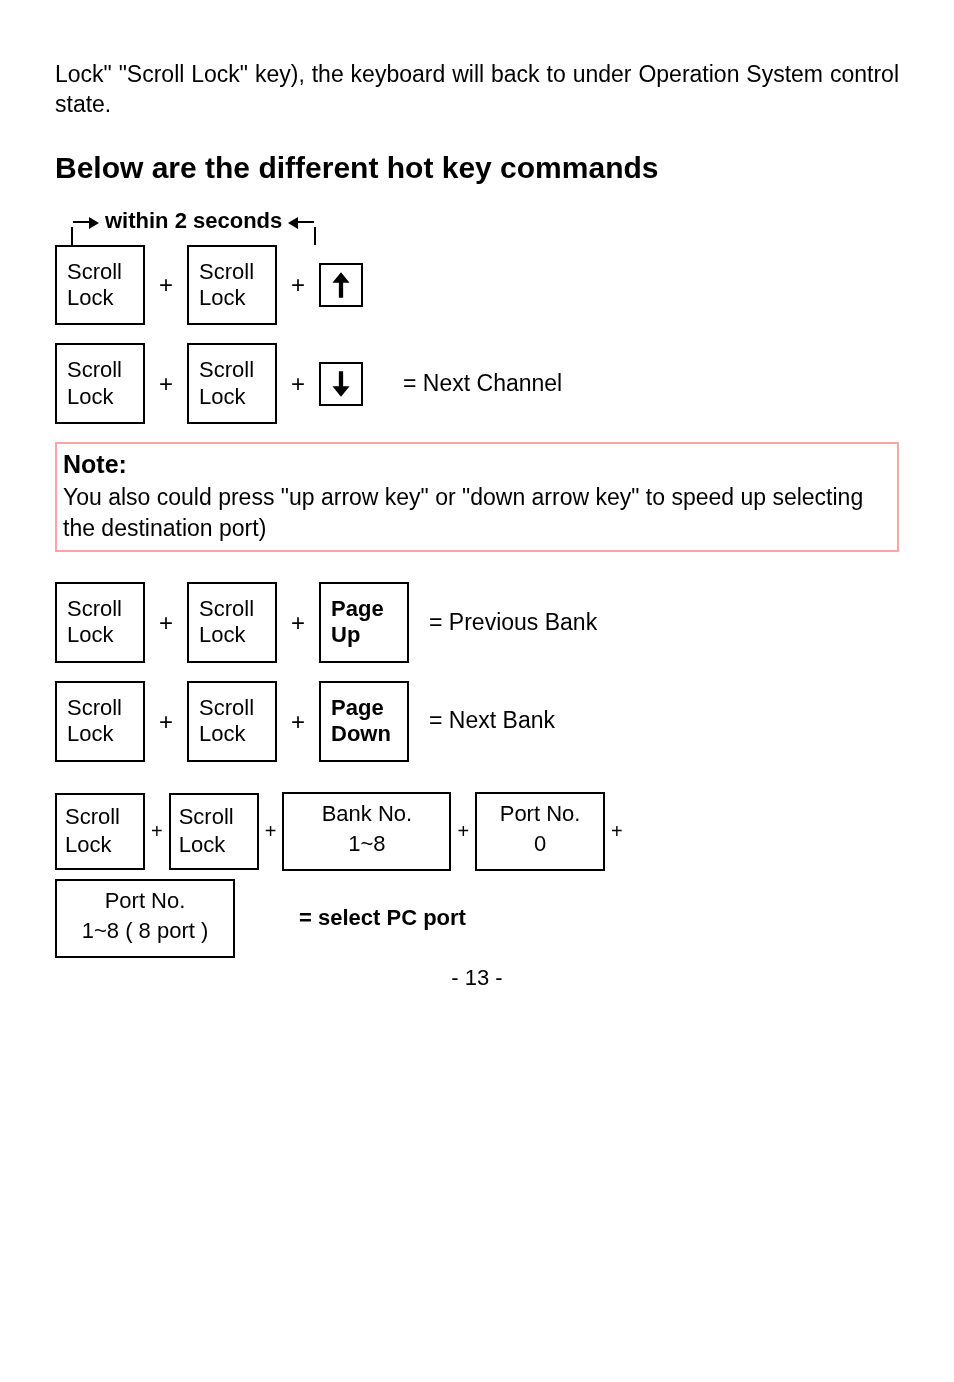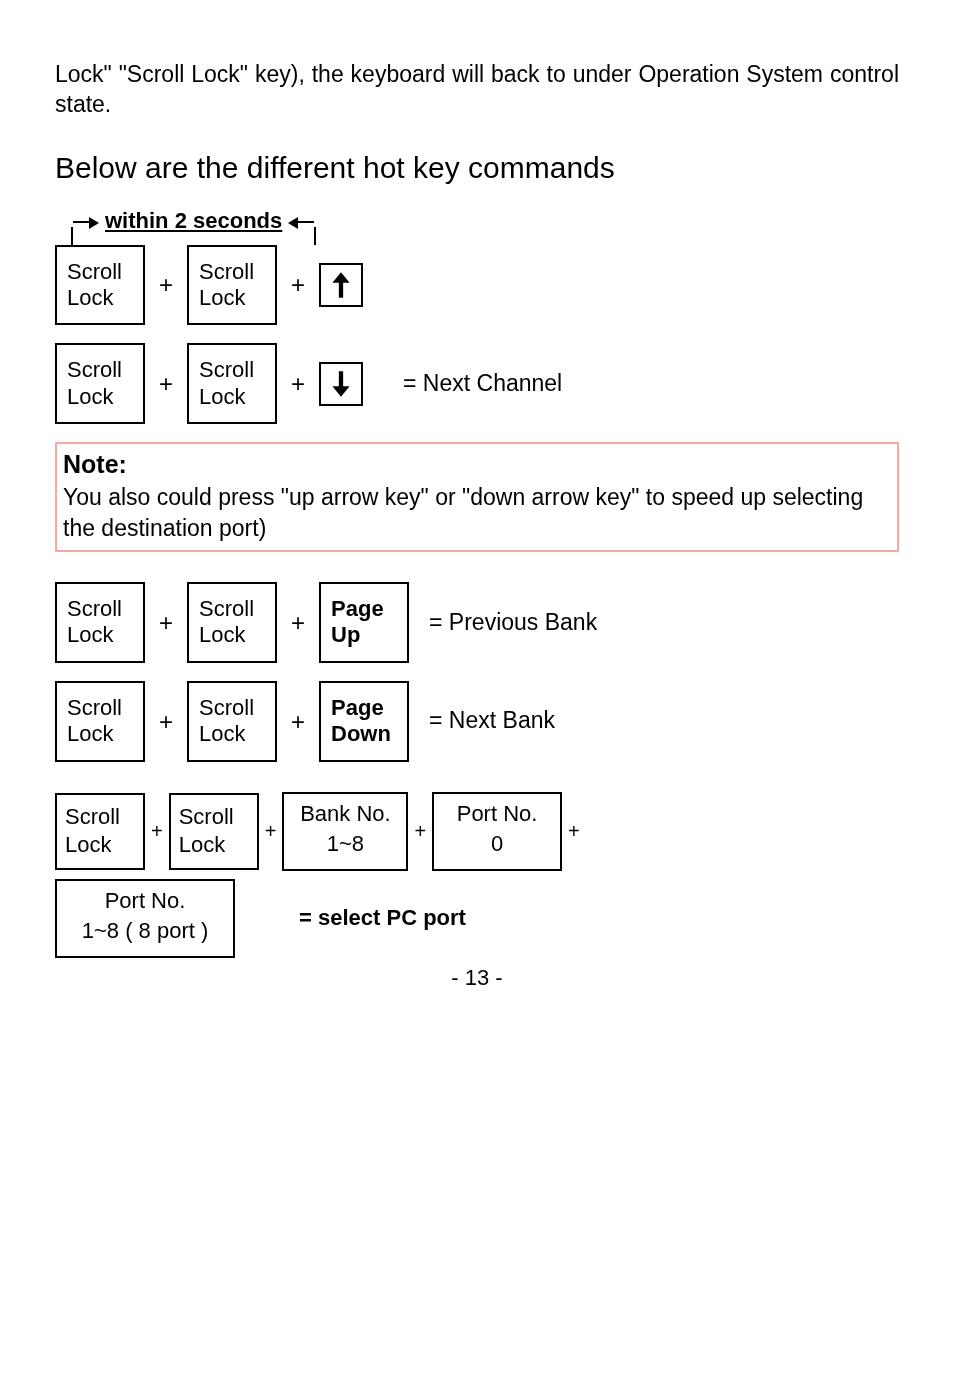--- a/index.html
+++ b/index.html
@@ -12,34 +12,33 @@
     background: #fff;
     font-size: 23px;
     line-height: 1.3;
   }
   .intro {
     margin: 0 0 28px 0;
     text-align: justify;
   }
   h2.main {
     font-size: 30px;
-    font-weight: normal;
+    font-weight: bold;
     margin: 0 0 20px 0;
   }
   .within-row {
     display: flex;
     align-items: center;
     margin-bottom: 4px;
     margin-left: 10px;
   }
   .within-text {
     font-weight: bold;
     font-size: 22px;
     margin: 0 6px;
-    text-decoration: underline;
   }
   .arrow-line {
     display:inline-block;
     width: 18px;
     border-top: 2px solid #000;
     vertical-align: middle;
   }
   .arrow-right::after {
     content:"";
     display:inline-block;
@@ -228,21 +227,21 @@
   <div class="result" style="margin-left:20px;">= Next Bank</div>
 </div>
 
 <div class="row-wrap" style="margin-top:30px;align-items:center;">
   <div class="small-keybox" style="width:90px;white-space:pre;">Scroll
 Lock</div>
   <div class="plus tight">+</div>
   <div class="small-keybox" style="width:90px;white-space:pre;">Scroll
 Lock</div>
   <div class="plus tight">+</div>
-  <div class="stackbox" style="width:126px;">
+  <div class="stackbox" style="width:169px;">
     <div>Bank No.</div>
     <div class="sub">1~8</div>
   </div>
   <div class="plus tight">+</div>
   <div class="stackbox">
     <div>Port No.</div>
     <div class="sub">0</div>
   </div>
   <div class="plus tight">+</div>
 </div>

